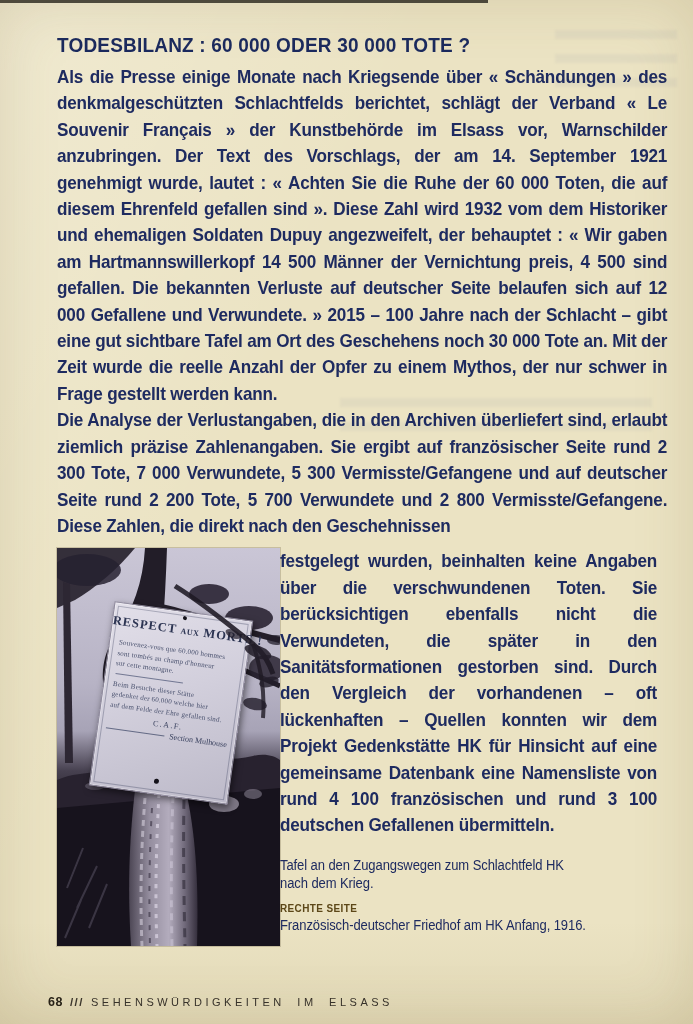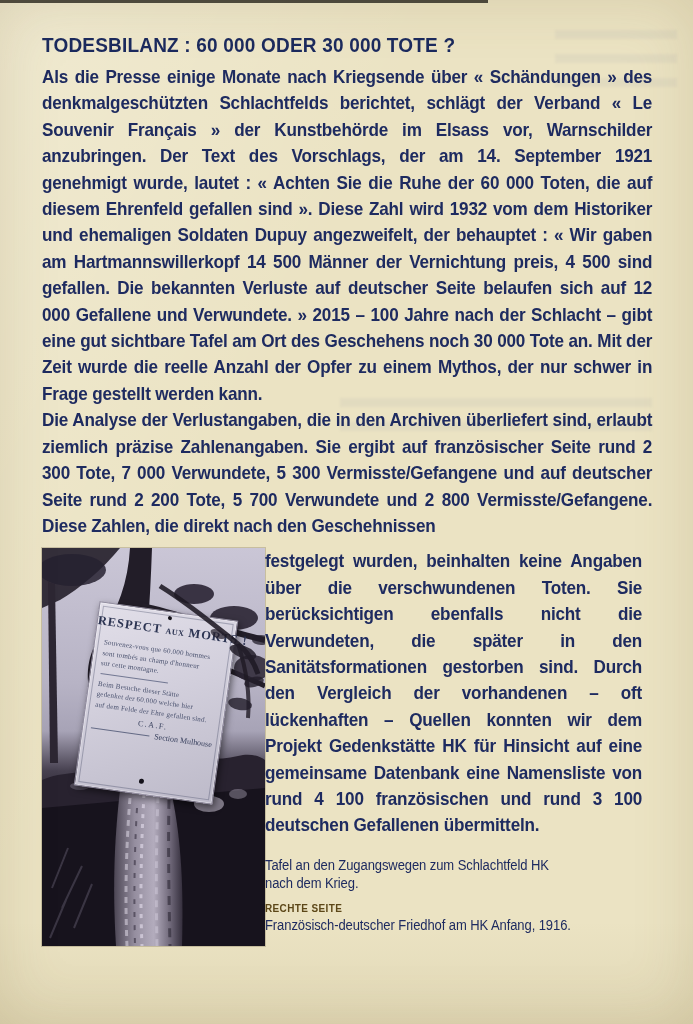--- a/index.html
+++ b/index.html
@@ -12,21 +12,21 @@
     overflow:hidden;
     font-family:"Liberation Sans",sans-serif;
     color:#1c2a5e;
   }
   .page::after{
     content:"";position:absolute;inset:0;pointer-events:none;
     box-shadow:inset 0 0 60px rgba(120,100,50,.18);
   }
   .scan-edge-top{position:absolute;top:0;left:0;width:488px;height:3px;background:#2c2a24;opacity:.85;}
 
-  .content{position:absolute;left:42px;top:34px;width:610px;}
+  .content{position:absolute;left:57px;top:34px;width:610px;}
 
   .headline{
     margin:0 0 7px 0;
     font-size:20px;font-weight:bold;letter-spacing:.2px;
     color:#1b2a5e;white-space:nowrap;
     transform:scaleX(.95);transform-origin:0 0;
   }
 
   .body-text{
     font-weight:bold;
@@ -211,13 +211,18 @@
       <div class="text-col">
         <p class="body-text">festgelegt wurden, beinhalten keine Angaben über die verschwundenen Toten. Sie berücksichtigen ebenfalls nicht die Verwundeten, die später in den Sanitätsformationen gestorben sind. Durch den Vergleich der vorhandenen – oft lückenhaften – Quellen konnten wir dem Projekt Gedenkstätte HK für Hinsicht auf eine gemeinsame Datenbank eine Namensliste von rund 4 100 französischen und rund 3 100 deutschen Gefallenen übermitteln.</p>
 
         <div class="caption cap1">Tafel an den Zugangswegen zum Schlachtfeld HK nach dem Krieg.</div>
         <div class="caption-label">RECHTE SEITE</div>
         <div class="caption cap2">Französisch-deutscher Friedhof am HK Anfang, 1916.</div>
       </div>
     </div>
   </div>
 
+  <div class="footer">
+    <span class="pageno">68</span>
+    <span class="slashes">///</span>
+    <span class="rubric">SEHENSWÜRDIGKEITEN IM ELSASS</span>
+  </div>
 </div>
 
 </body></html>

